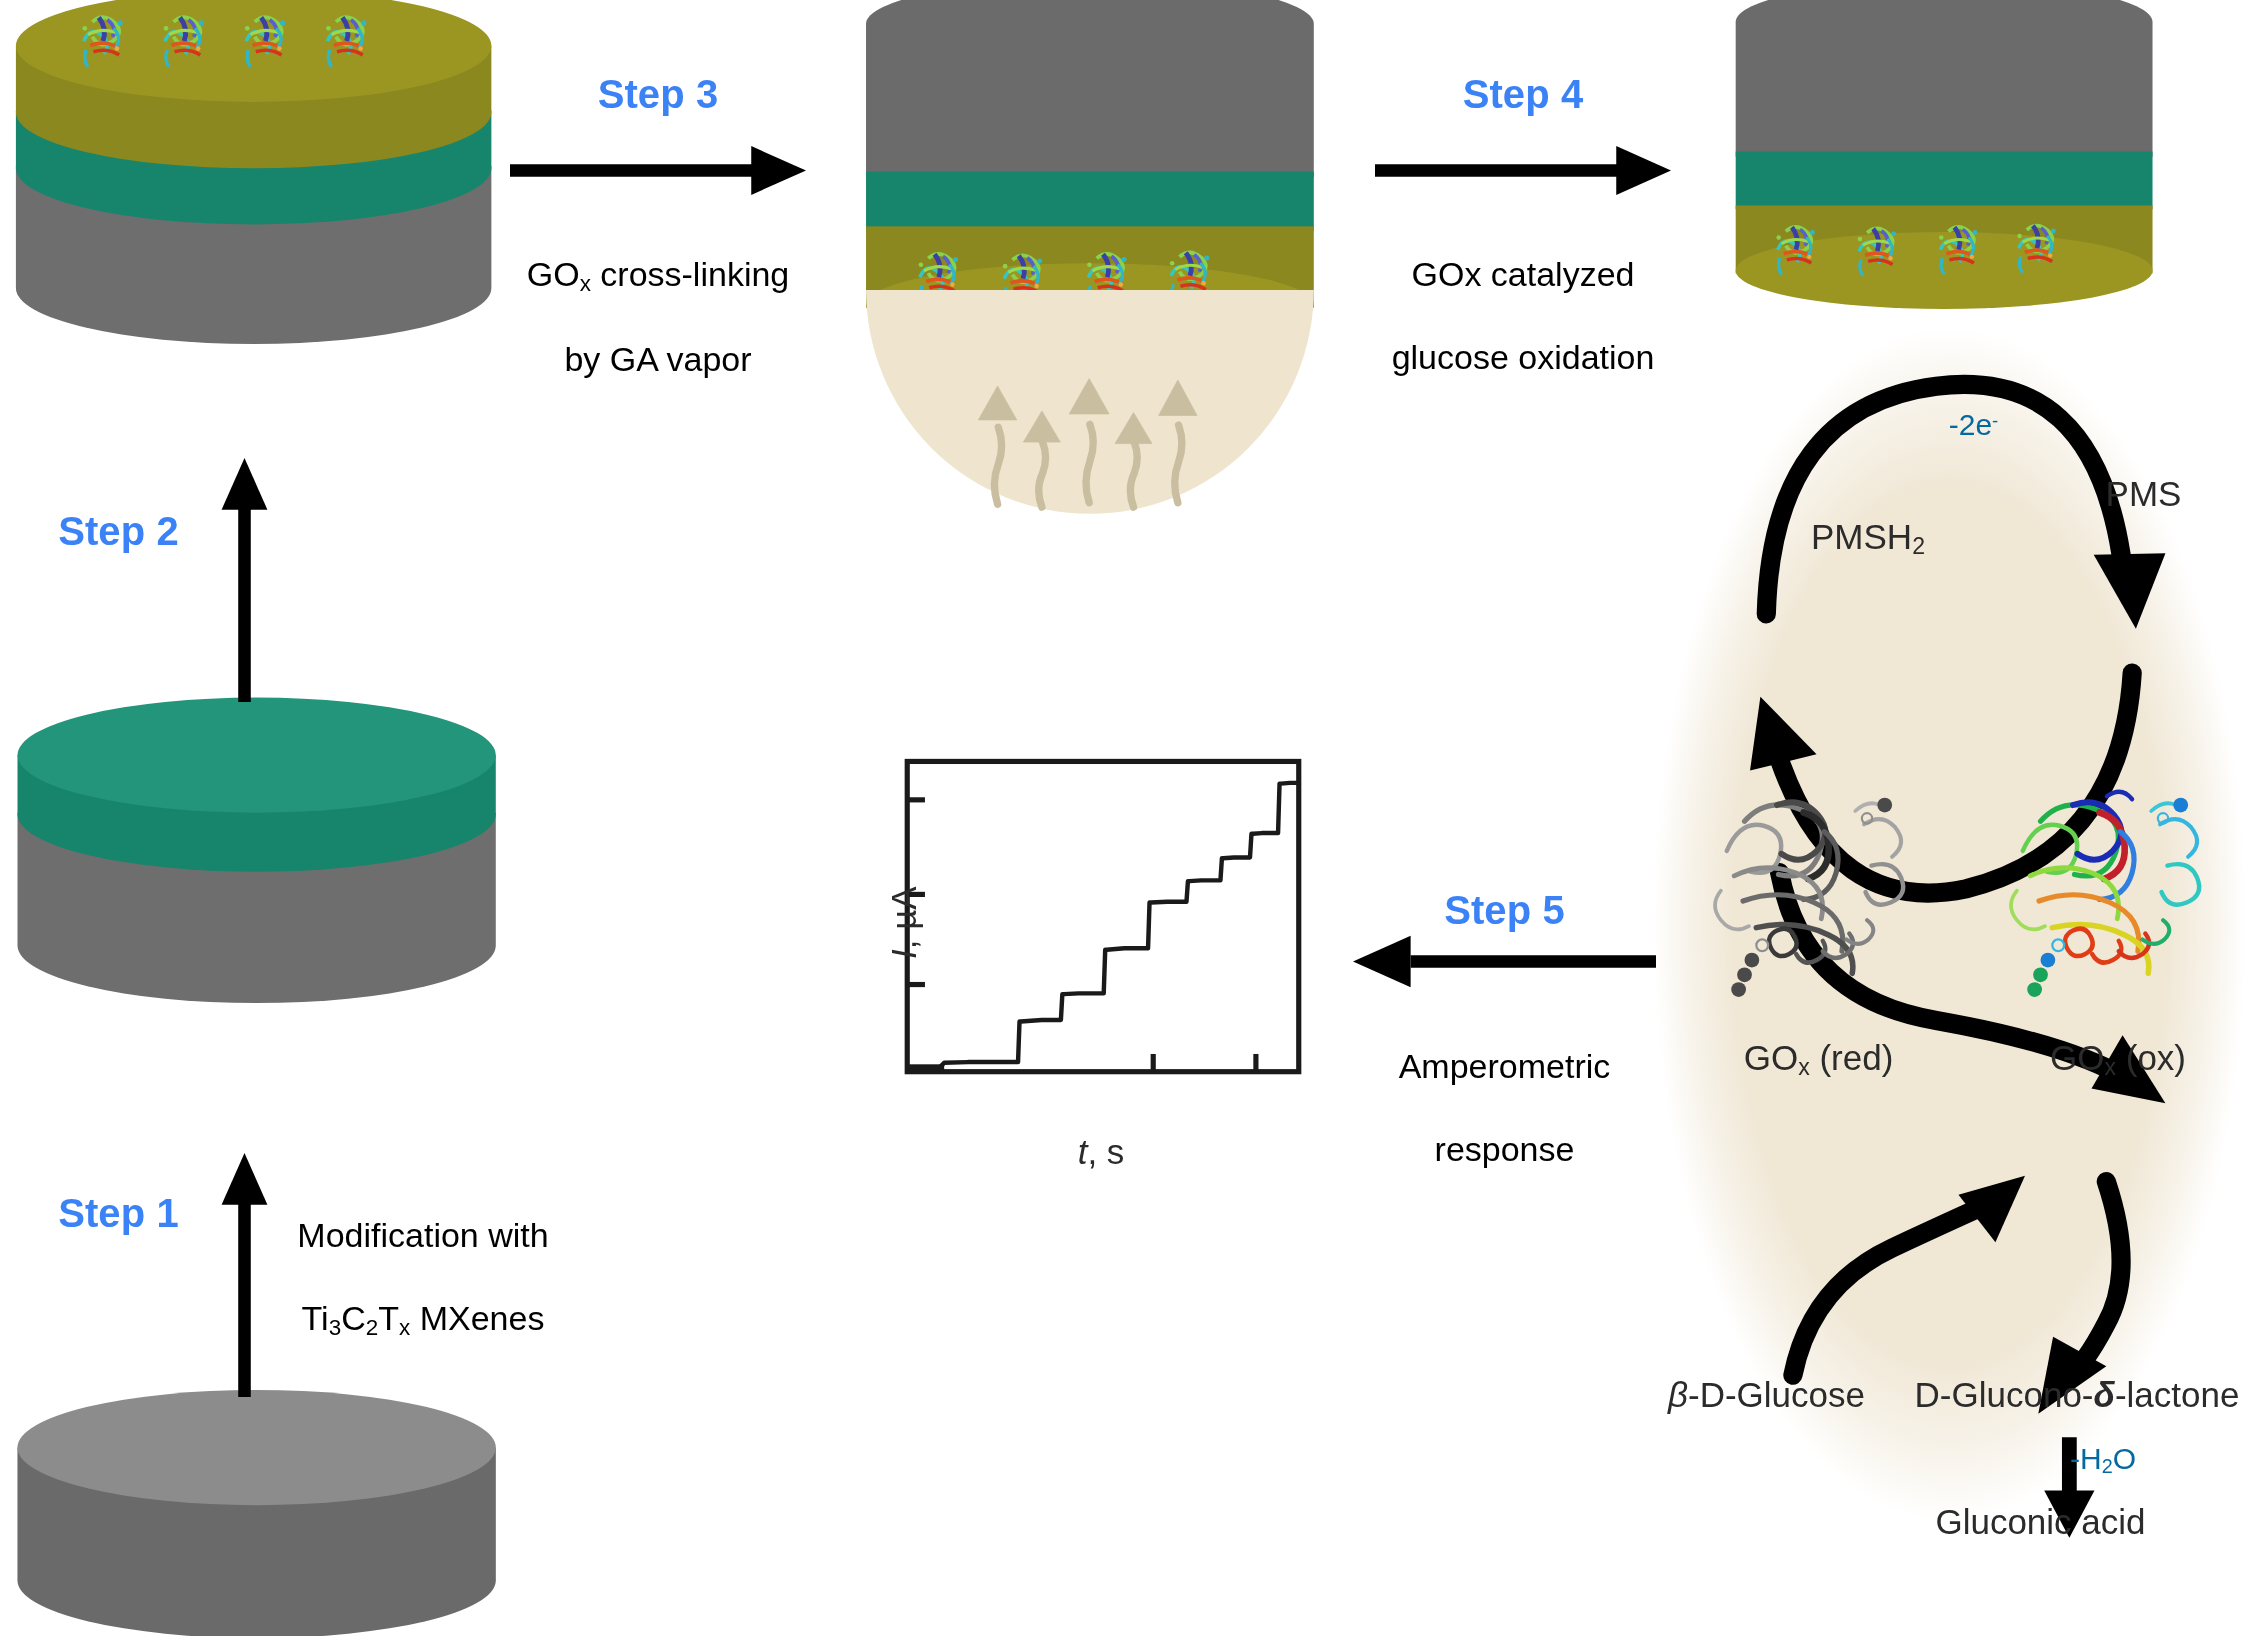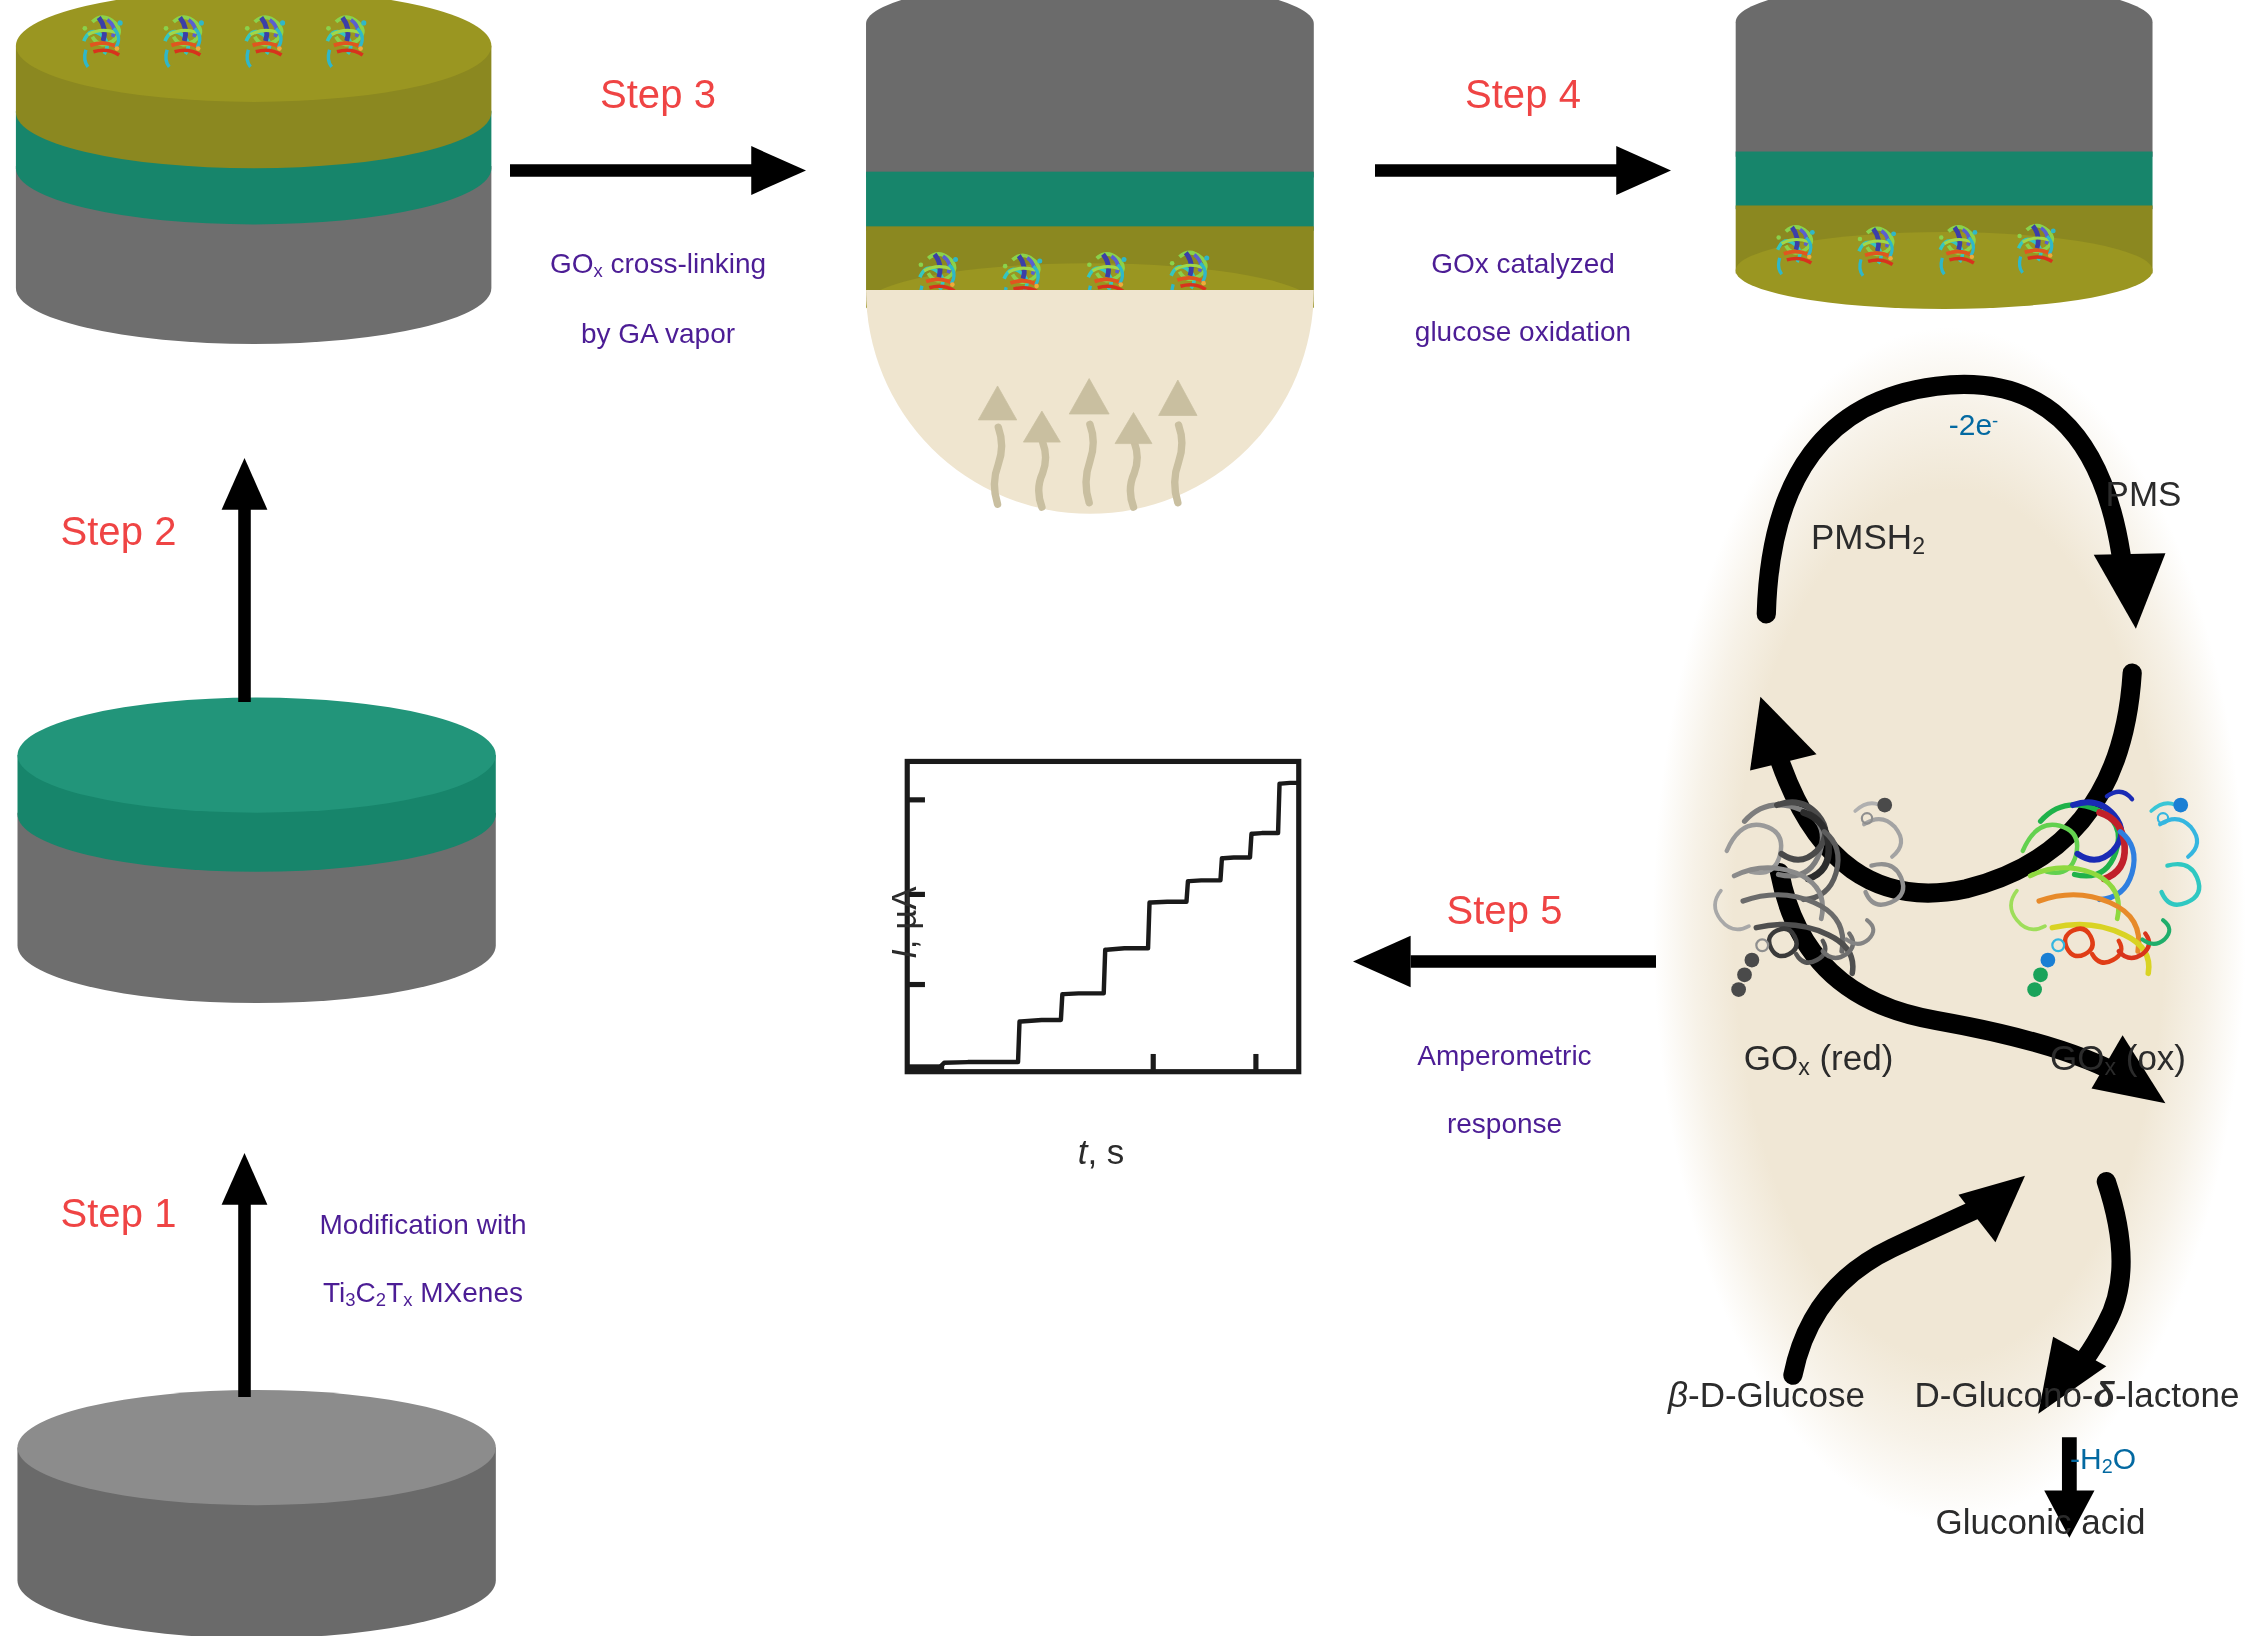--- a/index.html
+++ b/index.html
@@ -20,26 +20,27 @@
   .lbl{
     position:absolute;
     text-align:center;
     line-height:1.22;
     color:#3a3a3a;
     white-space:pre-line;
     font-family:"Liberation Sans", sans-serif;
   }
   .step-title{
     font-size:40px;
-    color:#ef4444;
+    color:#3b82f6;
     letter-spacing:0.1px;
+    font-weight:bold;
   }
   .step-sub{
-    font-size:28px;
-    color:#4c1d95;
+    font-size:34px;
+    color:#000000;
   }
   .cyc-lbl{
     font-size:35px;
     color:#2b2b2b;
   }
   .cyc-lbl-sm{
     font-size:30px;
     color:#0369a1;
   }
   sub{font-size:.66em; vertical-align:-.22em;}

